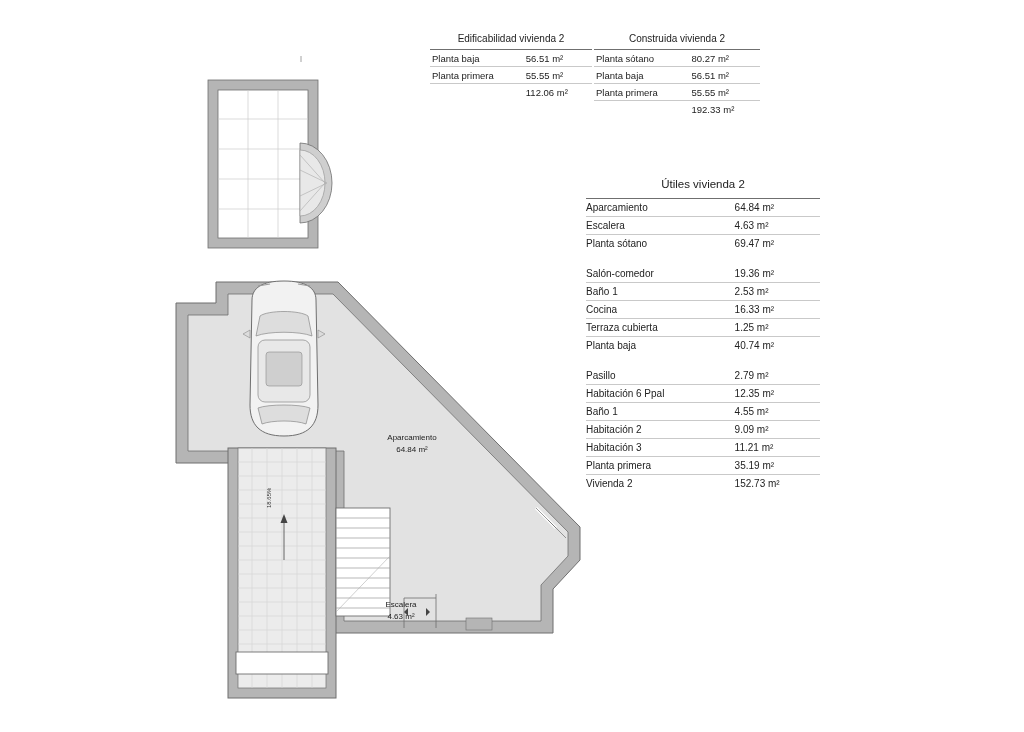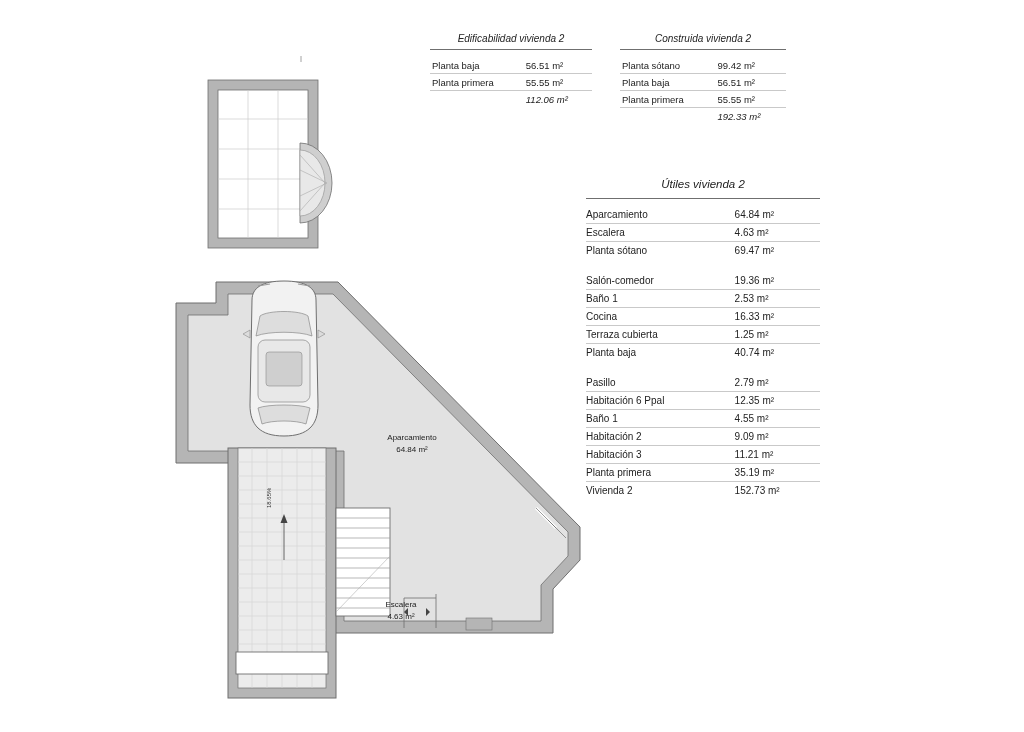--- a/index.html
+++ b/index.html
@@ -26,54 +26,51 @@
   .tbl {
     position: absolute;
     font-size: 9.5px;
     color: #222;
   }
   .tbl .tbl-title {
     text-align: center;
     font-size: 10px;
     padding-bottom: 5px;
     white-space: nowrap;
-    font-style: italic;
   }
   .tbl .rule {
     height: 1px;
     background: #6f6f6f;
     width: 100%;
   }
   .tbl table {
     border-collapse: collapse;
     width: 100%;
-    margin-top: 7px;
   }
   .tbl td {
     padding: 2.5px 0 2.5px 0;
     border-bottom: 1px solid #c9c9c9;
     white-space: nowrap;
     font-size: 9.5px;
   }
   .tbl td.lbl { text-align: left; padding-left: 2px; }
   .tbl td.val { text-align: left; padding-right: 2px; }
   .tbl tr.total td {
     border-bottom: none;
     padding-top: 3px;
-    font-style: italic;
   }
   .tbl tr.last td { border-bottom: none; }
   .tbl tr.gap td {
     border-bottom: none;
     height: 7px;
     padding: 0;
   }
 
   #tbl-edificabilidad { left: 430px; top: 33px; width: 162px; }
-  #tbl-construida     { left: 620px; top: 33px; width: 166px; }
+  #tbl-construida     { left: 594px; top: 33px; width: 166px; }
   #tbl-utiles         { left: 586px; top: 178px; width: 234px; }
 
   #tbl-utiles .tbl-title { font-size: 11.5px; padding-bottom: 8px; text-align: center; }
   #tbl-utiles td { font-size: 10px; padding: 3px 0; }
 
   
   #floorplan {
     position: absolute;
     left: 0; top: 0;
   }
@@ -285,21 +282,21 @@
     </table>
   </div>
 
   <div class="tbl" id="tbl-construida">
     <div class="tbl-title">Construida vivienda 2</div>
     <div class="rule"></div>
     <table>
       <tbody>
         <tr>
           <td class="lbl">Planta sótano</td>
-          <td class="val">99.42 m²</td>
+          <td class="val">80.27 m²</td>
         </tr>
         <tr>
           <td class="lbl">Planta baja</td>
           <td class="val">56.51 m²</td>
         </tr>
         <tr>
           <td class="lbl">Planta primera</td>
           <td class="val">55.55 m²</td>
         </tr>
         <tr class="total">

